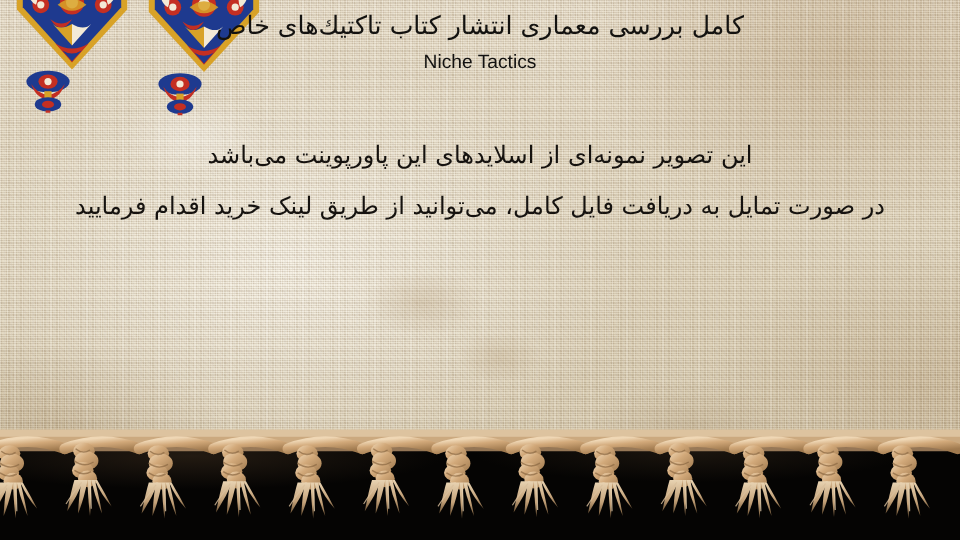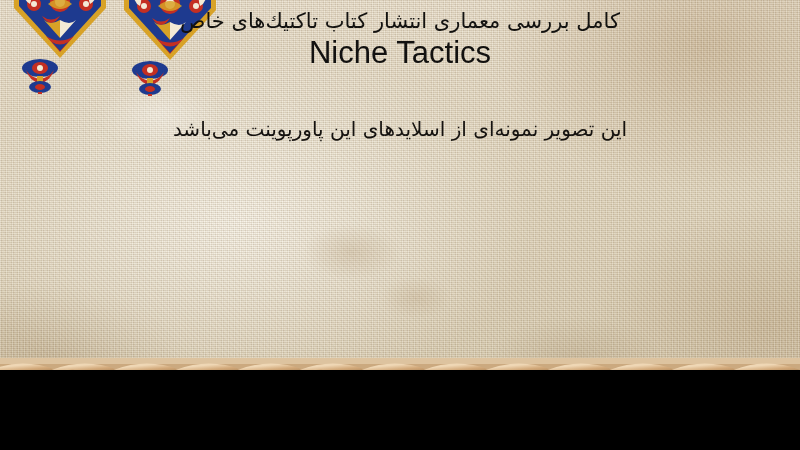--- a/index.html
+++ b/index.html
@@ -4,21 +4,21 @@
 <title>Niche Tactics Slide</title>
 <style>
   html, body {
     margin: 0;
     padding: 0;
     background: #000;
   }
   .slide {
     position: relative;
     width: 800px;
-    height: 370px;
+    height: 450px;
     overflow: hidden;
     font-family: "DejaVu Sans", sans-serif;
     background: #0369a1;
   }
 
   
   .field {
     position: absolute;
     left: 0; top: 0;
     width: 800px;
@@ -85,21 +85,21 @@
     font-family: "DejaVu Sans", sans-serif;
     font-size: 21px;
     line-height: 30px;
     color: #131210;
     direction: rtl;
     white-space: nowrap;
     letter-spacing: 0px;
   }
   .title-en {
     font-family: "Liberation Sans", sans-serif;
-    font-size: 31px;
+    font-size: 16px;
     line-height: 30px;
     color: #121110;
     direction: ltr;
     margin-top: 2px;
   }
 
   .body-block {
     position: absolute;
     left: 0; right: 0;
     top: 108px;
@@ -210,20 +210,21 @@
     <use href="#pendant" x="10" y="96"></use>
   </svg>
 
   <div class="title-block">
     <div class="title-fa">کامل بررسی معماری انتشار کتاب تاکتیك‌های خاص</div>
     <div class="title-en">Niche Tactics</div>
   </div>
 
   <div class="body-block">
     <div class="body-line">این تصویر نمونه‌ای از اسلایدهای این پاورپوینت می‌باشد</div>
+    <div class="body-line">در صورت تمایل به دریافت فایل کامل، می‌توانید از طریق لینک خرید اقدام فرمایید</div>
   </div>
 
   <div class="selvedge"></div>
   <div class="fringe-band"></div>
   <svg class="tassels" viewBox="0 0 800 92" preserveAspectRatio="none">
     <defs>
       <linearGradient id="cordg" x1="0" y1="0" x2="0" y2="1">
         <stop offset="0%" stop-color="#e3c49c"></stop>
         <stop offset="45%" stop-color="#c9a071"></stop>
         <stop offset="100%" stop-color="#9c7murky"></stop>

